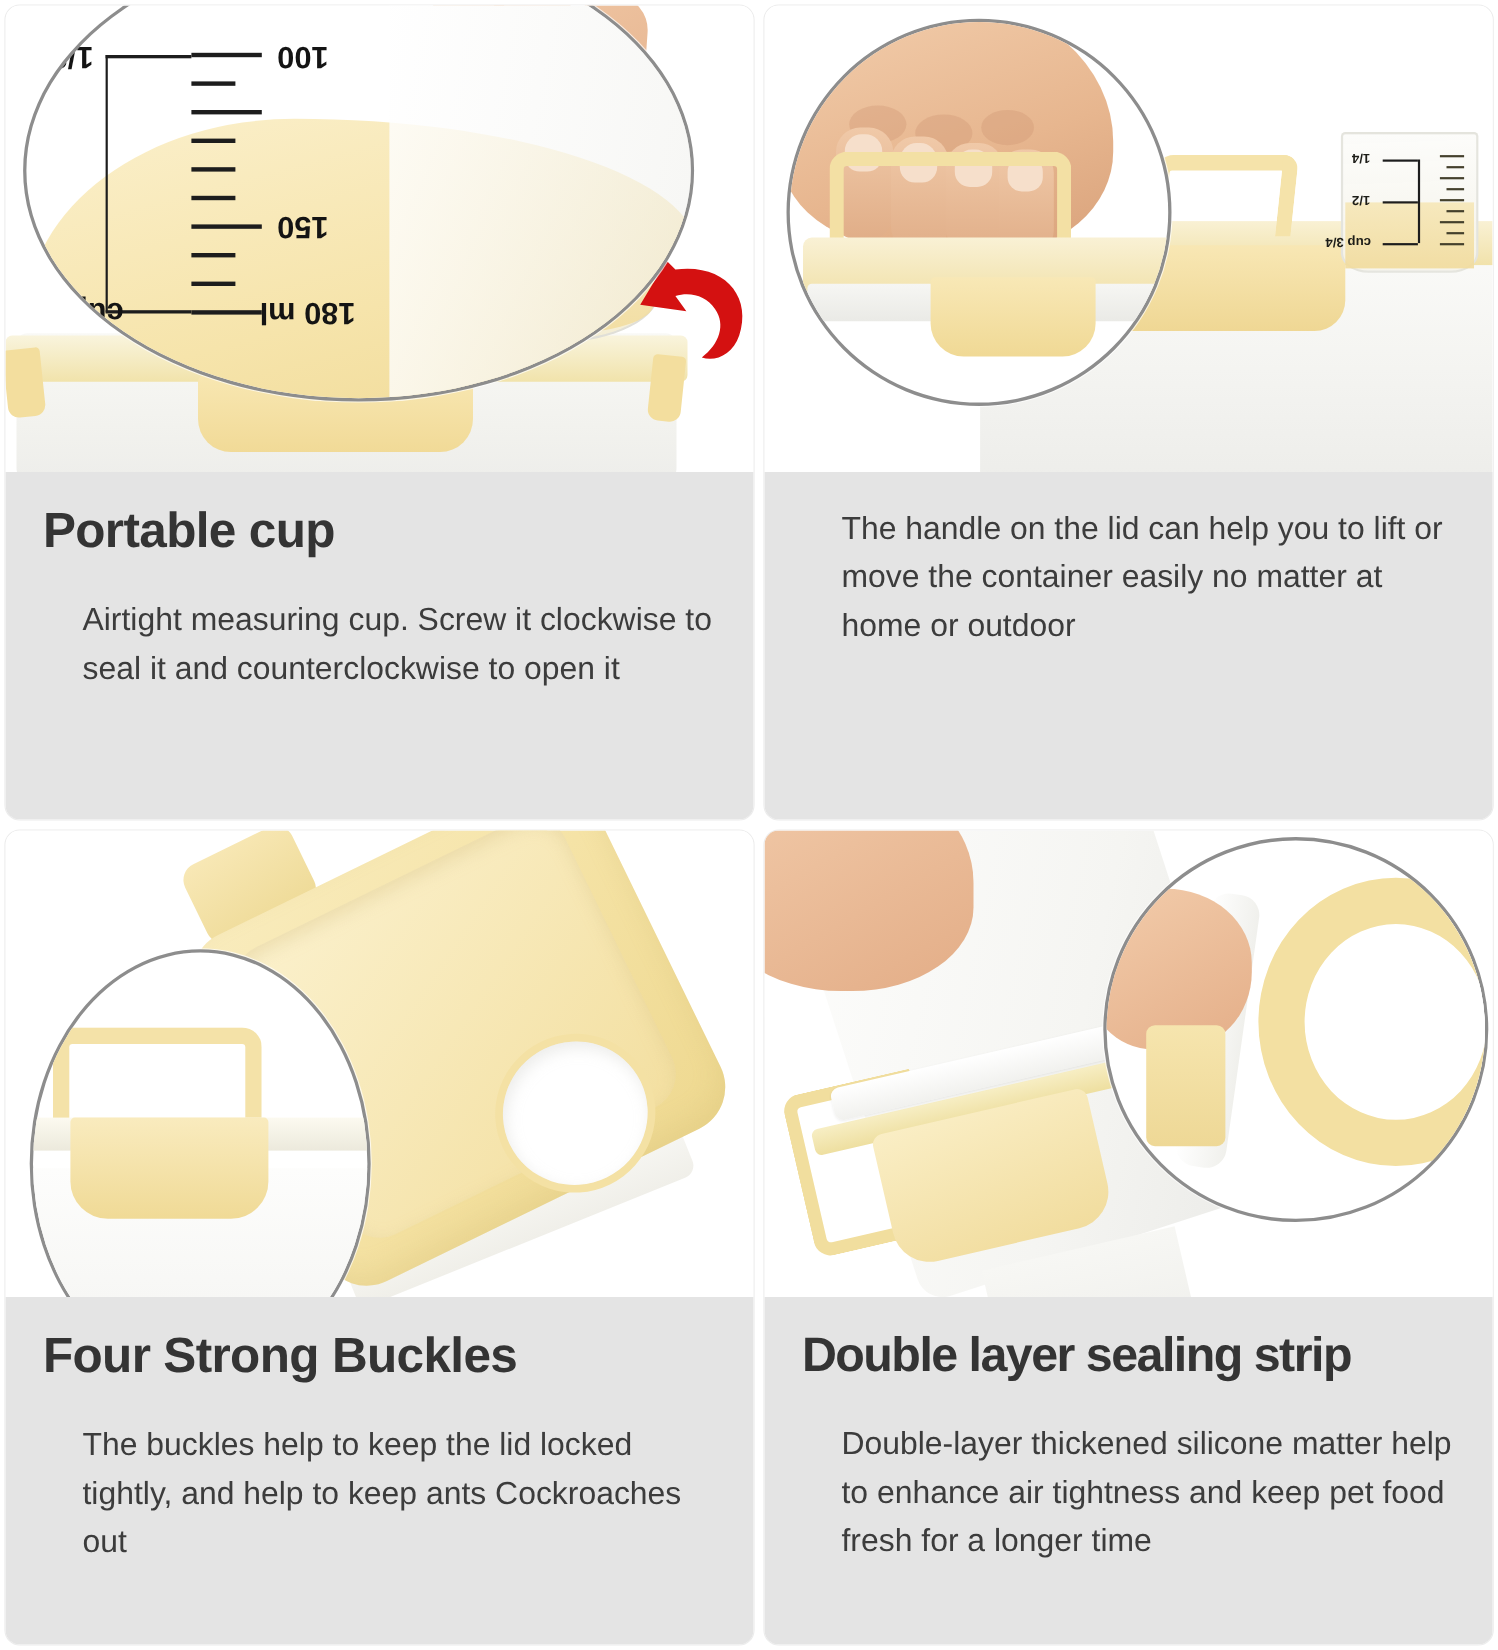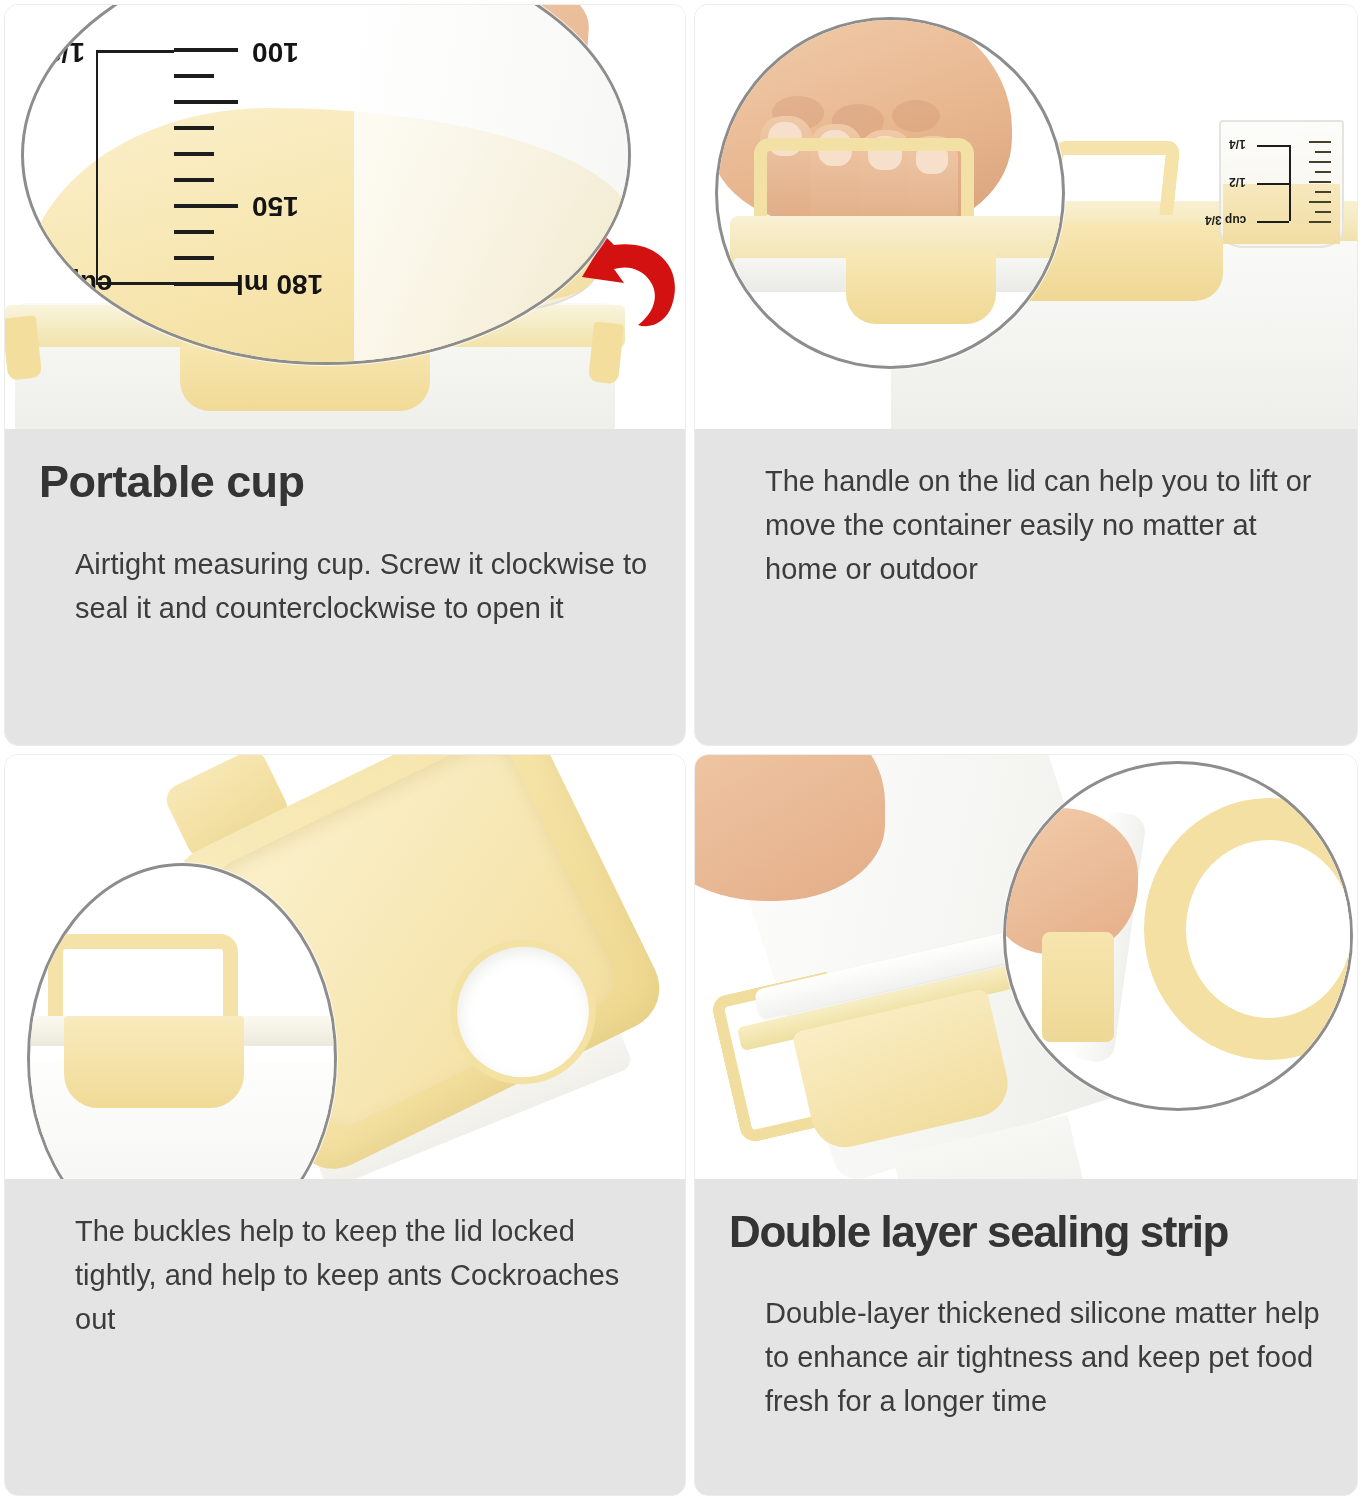--- a/index.html
+++ b/index.html
@@ -505,20 +505,21 @@
 
         <div class="magnifier p3-mag">
           <div class="obj p3-mag-body"></div>
           <div class="obj p3-mag-handle"></div>
           <div class="obj p3-mag-rail"></div>
           <div class="obj p3-mag-buckle"></div>
         </div>
 
       </div>
       <div class="caption">
+        <h2>Four Strong Buckles</h2>
         <p>The buckles help to keep the lid locked tightly, and help to keep ants Cockroaches out</p>
       </div>
     </div>
   </div>
 
   <div class="panel">
     <div class="panel-inner">
       <div class="photo">
 
         <div class="obj p4-body"></div>

